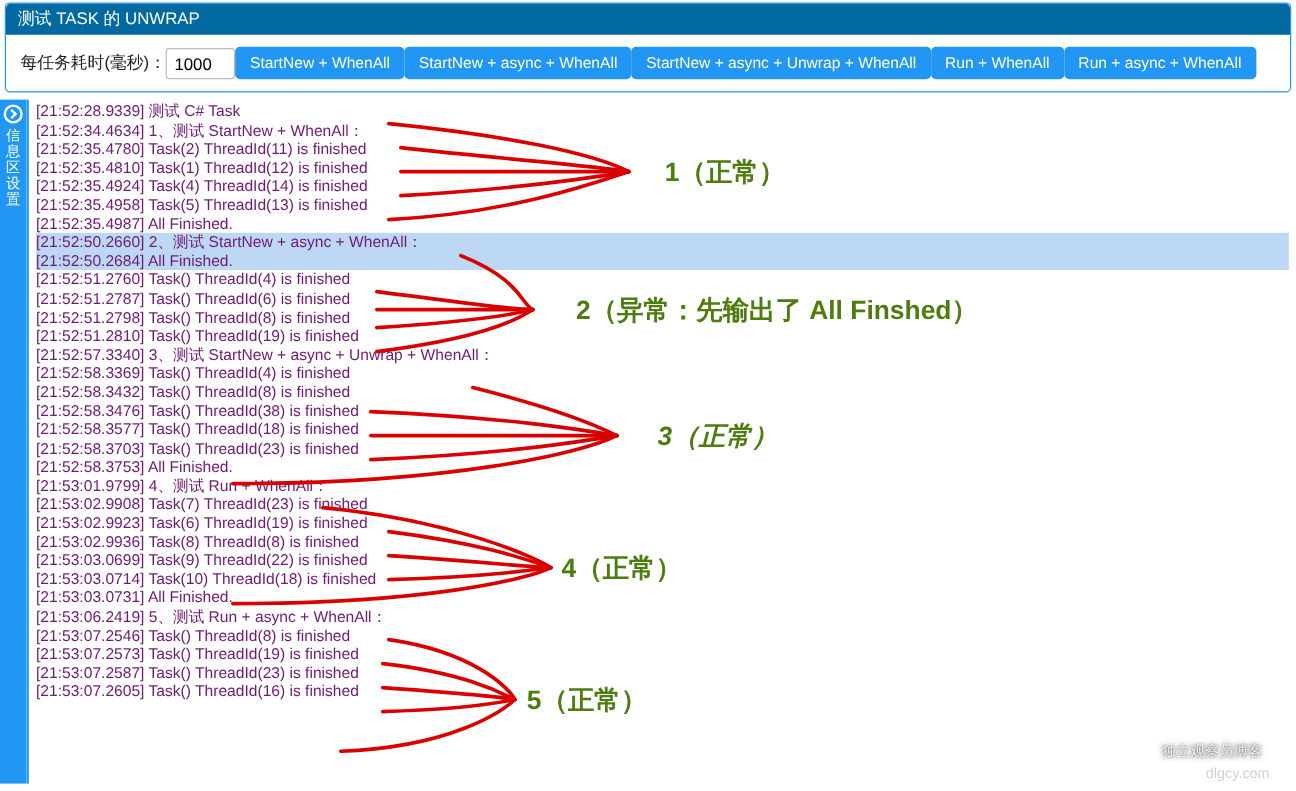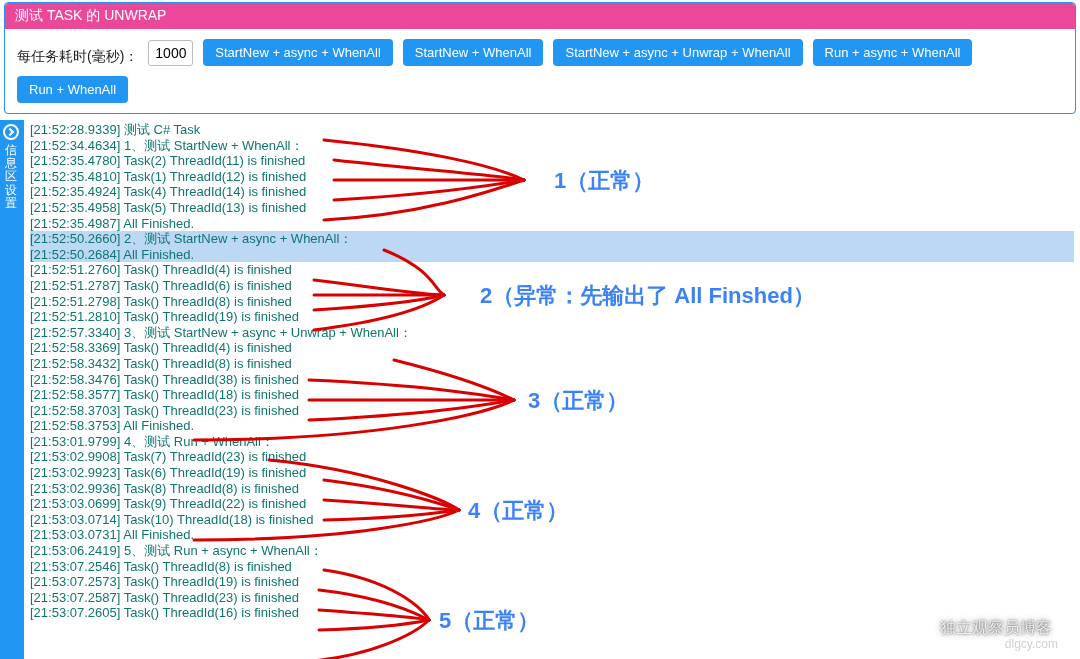--- a/index.html
+++ b/index.html
@@ -12,36 +12,36 @@
     overflow: hidden;
     position: relative;
   }
   .panel {
     border: 1px solid #2196F3;
     border-radius: 4px;
     margin: 2px 4px 6px 4px;
     background: #fff;
   }
   .panel-header {
-    background: #ec4899;
+    background: #0369a1;
     color: #fff;
     padding: 4px 10px;
     font-size: 14px;
     border-radius: 4px 4px 0 0;
   }
   .panel-body {
     padding: 10px 12px;
     display: flex;
-    align-items: flex-end;
-    gap: 10px;
+    align-items: center;
+    gap: 0;
     flex-wrap: wrap;
   }
   .label-text { font-size: 14px; color: #222; }
   .num-input {
-    width: 45px;
+    width: 58px;
     height: 26px;
     border: 1px solid #bbb;
     border-radius: 3px;
     padding: 2px 6px;
     font-size: 14px;
   }
   .btn {
     background: #2196F3;
     color: #fff;
     border: none;
@@ -86,45 +86,44 @@
     flex: 1;
     background: #fff;
     padding: 2px 6px 4px 6px;
     overflow: hidden;
     line-height: 1.2;
     border-left: 2px solid #2196F3;
     position: relative;
   }
   .log-line {
     font-size: 13px;
-    color: #0f766e;
+    color: #701a75;
     white-space: nowrap;
   }
   .log-line.hl {
     background: #bcd8f5;
   }
   .annotation {
     position: absolute;
-    color: #3b82f6;
+    color: #4d7c0f;
     font-weight: bold;
     font-size: 22px;
     pointer-events: none;
   }
   .watermark {
     position: absolute;
     right: 28px;
     bottom: 20px;
     color: rgba(255,255,255,0.85);
     text-shadow: 0 0 6px rgba(0,0,0,0.45), 0 0 2px rgba(0,0,0,0.6);
-    font-size: 16px;
+    font-size: 12px;
     display:flex;
     align-items:center;
     gap:12px;
     pointer-events:none;
-    flex-direction:column;
   }
   .wm-icon {
     width:26px;height:26px;border-radius:50%;
     background: rgba(255,255,255,0.35);
     display:flex;align-items:center;justify-content:center;
   }
   svg.arrows { position:absolute; top:0; left:0; pointer-events:none; }
   .wm-url {
     position:absolute; right:22px; bottom:8px;
     color: rgba(120,120,120,0.35); font-size:12px;
@@ -133,25 +132,25 @@
   }
 </style>
 </head>
 <body>
 
 <div class="panel">
   <div class="panel-header">测试 TASK 的 UNWRAP</div>
   <div class="panel-body">
     <span class="label-text">每任务耗时(毫秒)：</span>
     <input class="num-input" value="1000" style="">
+    <button class="btn">StartNew + WhenAll</button>
     <button class="btn">StartNew + async + WhenAll</button>
-    <button class="btn">StartNew + WhenAll</button>
     <button class="btn">StartNew + async + Unwrap + WhenAll</button>
+    <button class="btn">Run + WhenAll</button>
     <button class="btn">Run + async + WhenAll</button>
-    <button class="btn">Run + WhenAll</button>
   </div>
 </div>
 
 <div class="main-area">
   <div class="side-tab">
     <div class="circ"></div>
     <div class="side-vert">
       <span>信</span>
       <span>息</span>
       <span>区</span>
@@ -191,21 +190,21 @@
         <path d="M300 450 C 370 460 400 490 405 500"></path>
         <path d="M295 470 C 365 478 395 495 405 500"></path>
         <path d="M295 490 C 365 495 395 498 405 500"></path>
         <path d="M295 510 C 365 508 395 502 405 500"></path>
         <path d="M260 543 C 350 540 395 510 405 500"></path>
       </g>
     </svg>
 
     <div class="annotation" style="left:530px; top:48px;">1（正常）</div>
     <div class="annotation" style="left:456px; top:163px;">2（异常：先输出了 All Finshed）</div>
-    <div class="annotation" style="left:504px; top:268px;">3（正常）</div>
+    <div class="annotation" style="left:524px; top:268px;font-style:italic;">3（正常）</div>
     <div class="annotation" style="left:444px; top:378px;">4（正常）</div>
     <div class="annotation" style="left:415px; top:488px;text-align:center;">5（正常）</div>
   <div class="log-line">[21:52:28.9339] 测试 C# Task</div>
       <div class="log-line">[21:52:34.4634] 1、测试 StartNew + WhenAll：</div>
       <div class="log-line">[21:52:35.4780] Task(2) ThreadId(11) is finished</div>
       <div class="log-line">[21:52:35.4810] Task(1) ThreadId(12) is finished</div>
       <div class="log-line">[21:52:35.4924] Task(4) ThreadId(14) is finished</div>
       <div class="log-line">[21:52:35.4958] Task(5) ThreadId(13) is finished</div>
       <div class="log-line">[21:52:35.4987] All Finished.</div>
       <div class="log-line hl">[21:52:50.2660] 2、测试 StartNew + async + WhenAll：</div>

